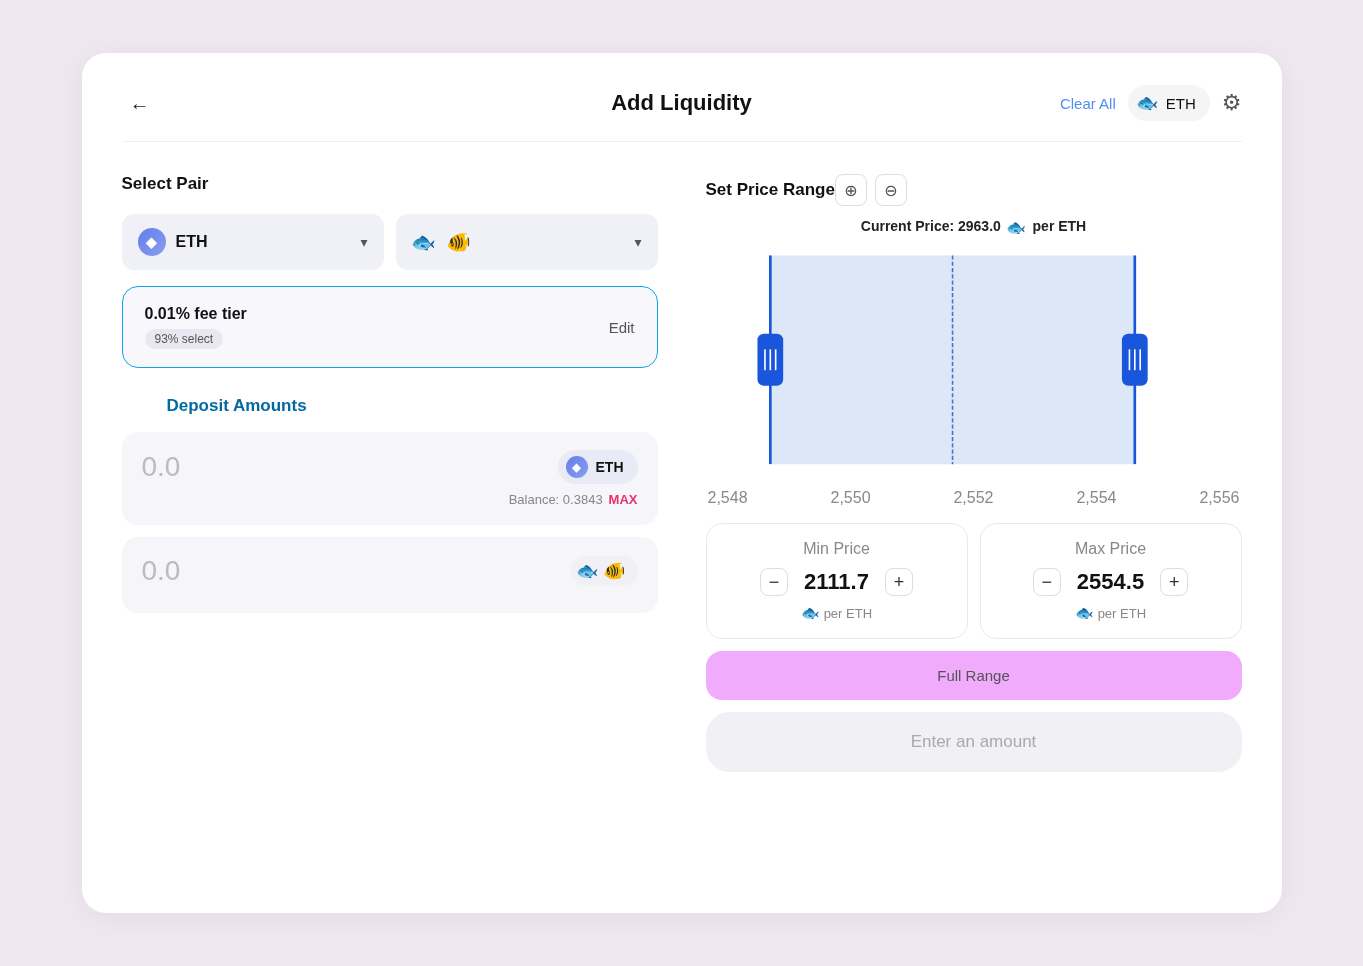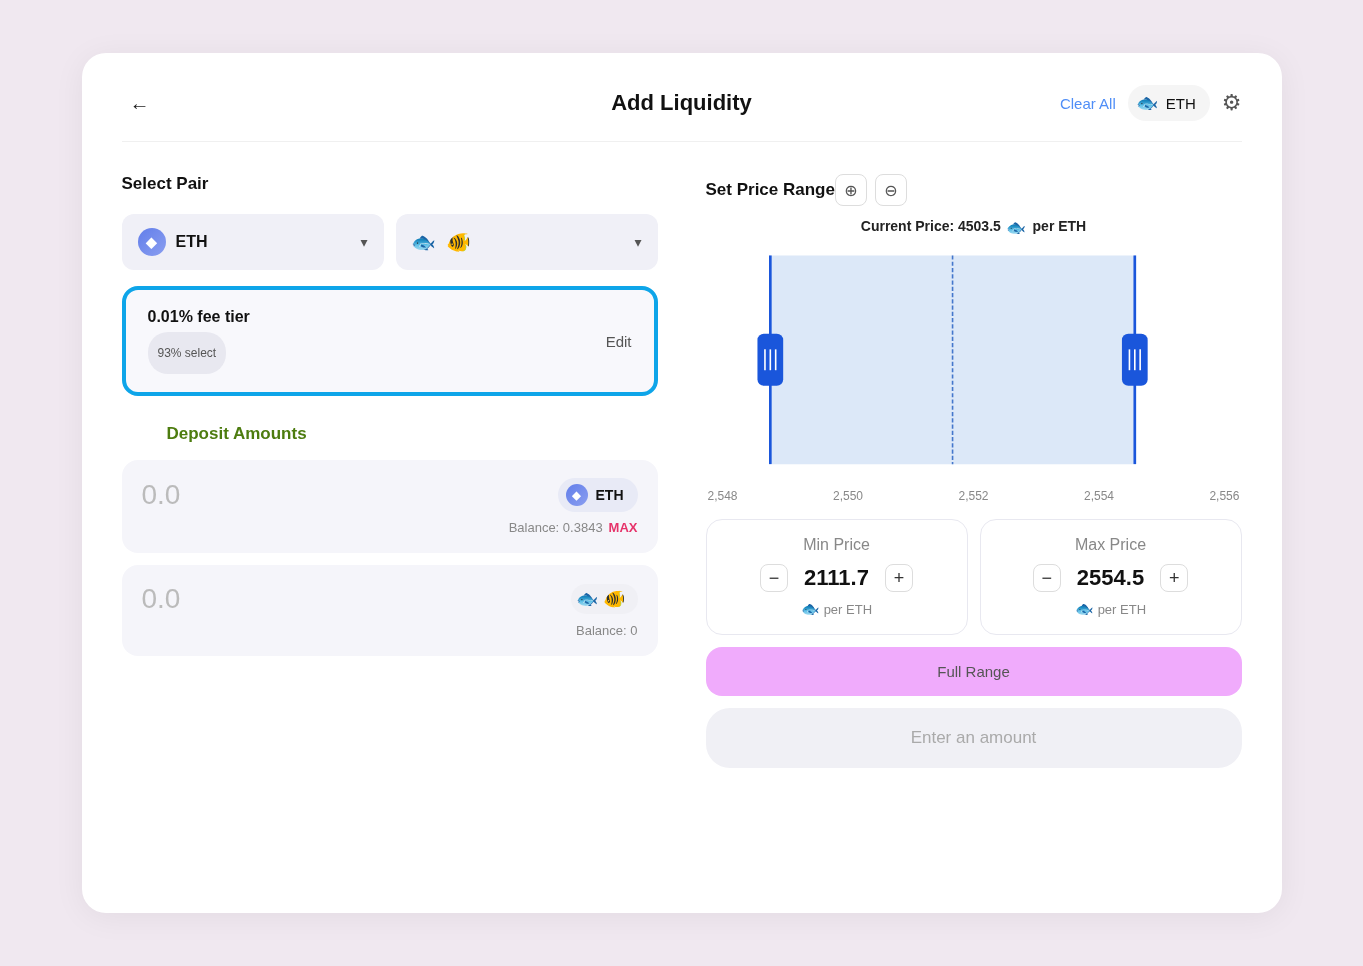--- a/index.html
+++ b/index.html
@@ -144,50 +144,50 @@
     }
     
     .fee-tier-box {
       background: #f8f8fc;
       border-radius: 16px;
       padding: 18px 22px;
       display: flex;
       align-items: center;
       justify-content: space-between;
       margin-bottom: 28px;
-      border: 4px solid #0ea5e9;
+      border: 1px solid #0ea5e9;
     }
     .fee-tier-info {}
     .fee-tier-label {
       font-size: 16px;
       font-weight: 600;
       color: #111;
       margin-bottom: 6px;
     }
     .fee-badge {
       background: #e8e8f0;
       border-radius: 20px;
-      padding: 14px 10px;
+      padding: 3px 10px;
       font-size: 12px;
       color: #555;
       display: inline-block;
     }
     .edit-btn {
       background: none;
       border: none;
       cursor: pointer;
       font-size: 15px;
       color: #555;
       font-weight: 500;
     }
     
     .deposit-section-title {
       font-size: 17px;
       font-weight: 600;
-      color: #4d7c0f;
+      color: #0369a1;
       margin-bottom: 16px;
       padding-left: 45px;
     }
     .deposit-input-box {
       background: #f5f5fa;
       border-radius: 16px;
       padding: 18px 20px;
       margin-bottom: 12px;
     }
     .deposit-input-row {
@@ -296,21 +296,21 @@
       height: 240px;
       margin-bottom: 4px;
     }
     .chart-svg {
       width: 100%;
       height: 100%;
     }
     .chart-labels {
       display: flex;
       justify-content: space-between;
-      font-size: 12px;
+      font-size: 16px;
       color: #888;
       padding: 0 2px;
       margin-bottom: 16px;
     }
     
     .price-inputs {
       display: grid;
       grid-template-columns: 1fr 1fr;
       gap: 12px;
       margin-bottom: 12px;
@@ -450,38 +450,35 @@
       </div>
 
       <div class="deposit-input-box">
         <div class="deposit-input-row">
           <span class="deposit-amount">0.0</span>
           <div class="fish-token-tag">
             <span style="font-size:18px;">🐟</span>
             <span style="font-size:18px;">🐠</span>
           </div>
         </div>
-        <div class="balance-row">
-          <span>Balance: 0</span>
-        </div>
       </div>
     </div>
 
     <div class="right-panel">
       <div class="price-range-header">
         <span class="price-range-title">Set Price Range</span>
         <div class="zoom-controls">
           <button class="zoom-btn">⊕</button>
           <button class="zoom-btn">⊖</button>
         </div>
       </div>
 
       <div class="current-price">
         <span>Current Price:</span>
-        <span>4503.5</span>
+        <span>2963.0</span>
         <span style="font-size:16px; vertical-align:middle; margin: 0 2px;">🐟</span>
         <span>per ETH</span>
       </div>
 
       
       <div class="chart-container">
         <svg class="chart-svg" viewBox="0 0 500 230" preserveAspectRatio="none">
 
           <rect x="60" y="10" width="340" height="200" fill="#dce8f8" rx="2"></rect>
 

